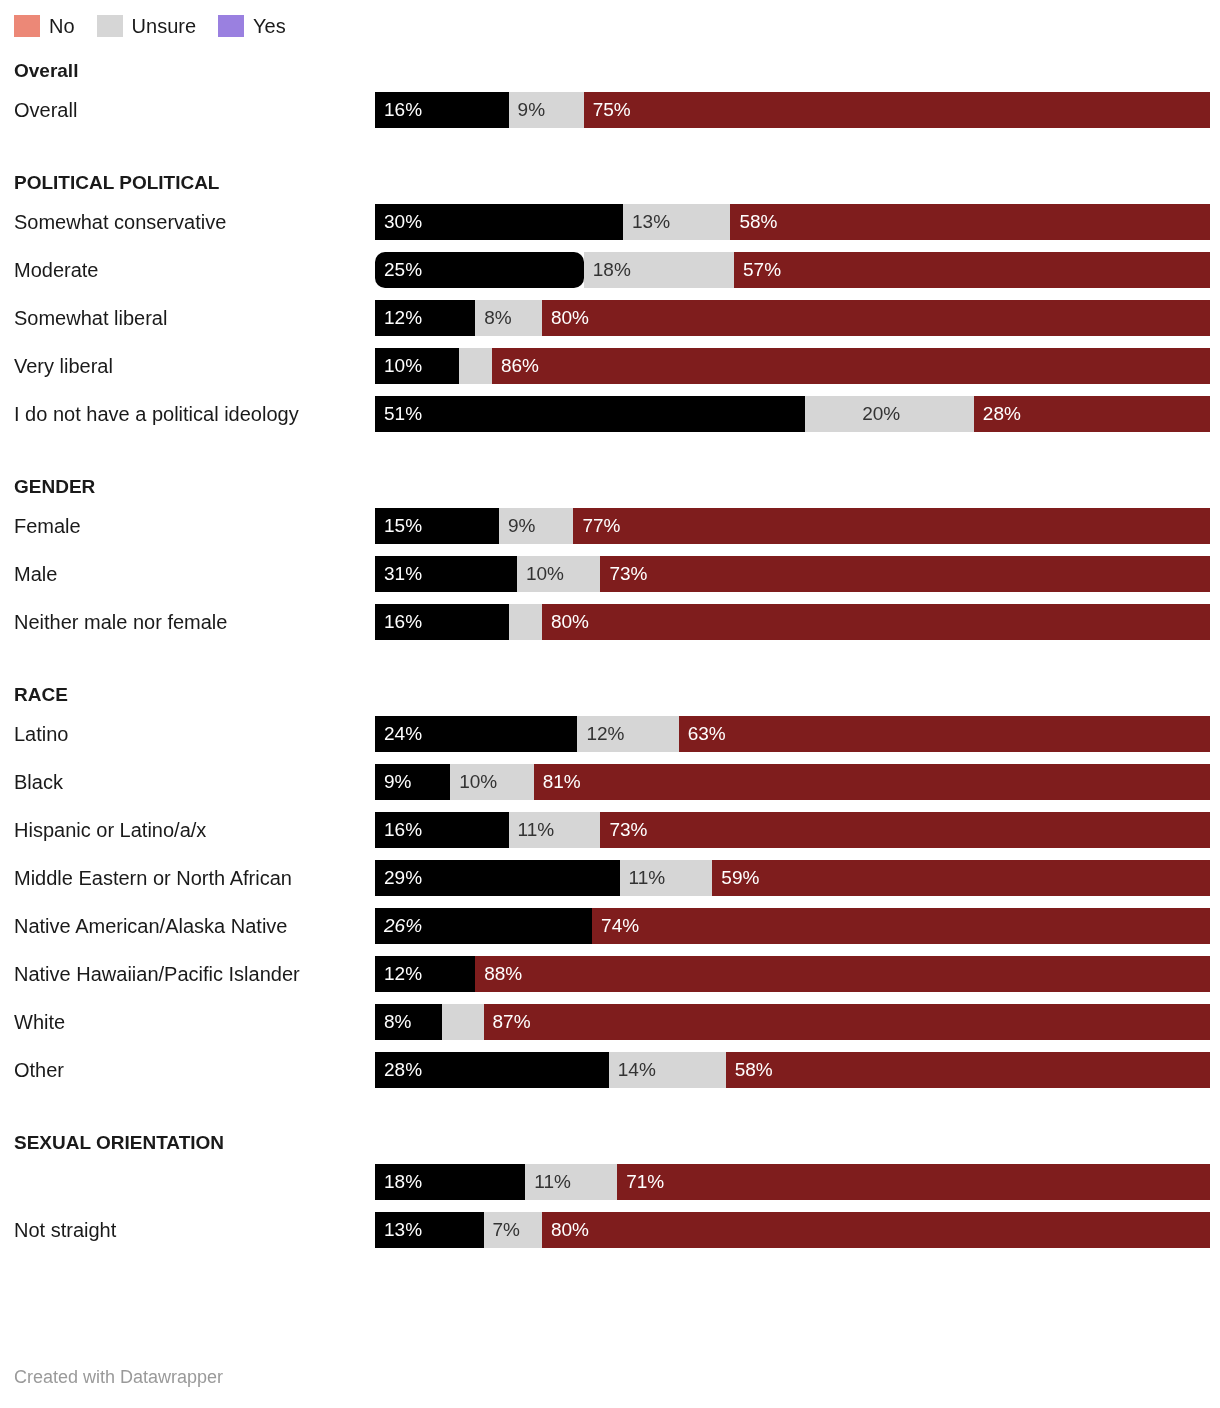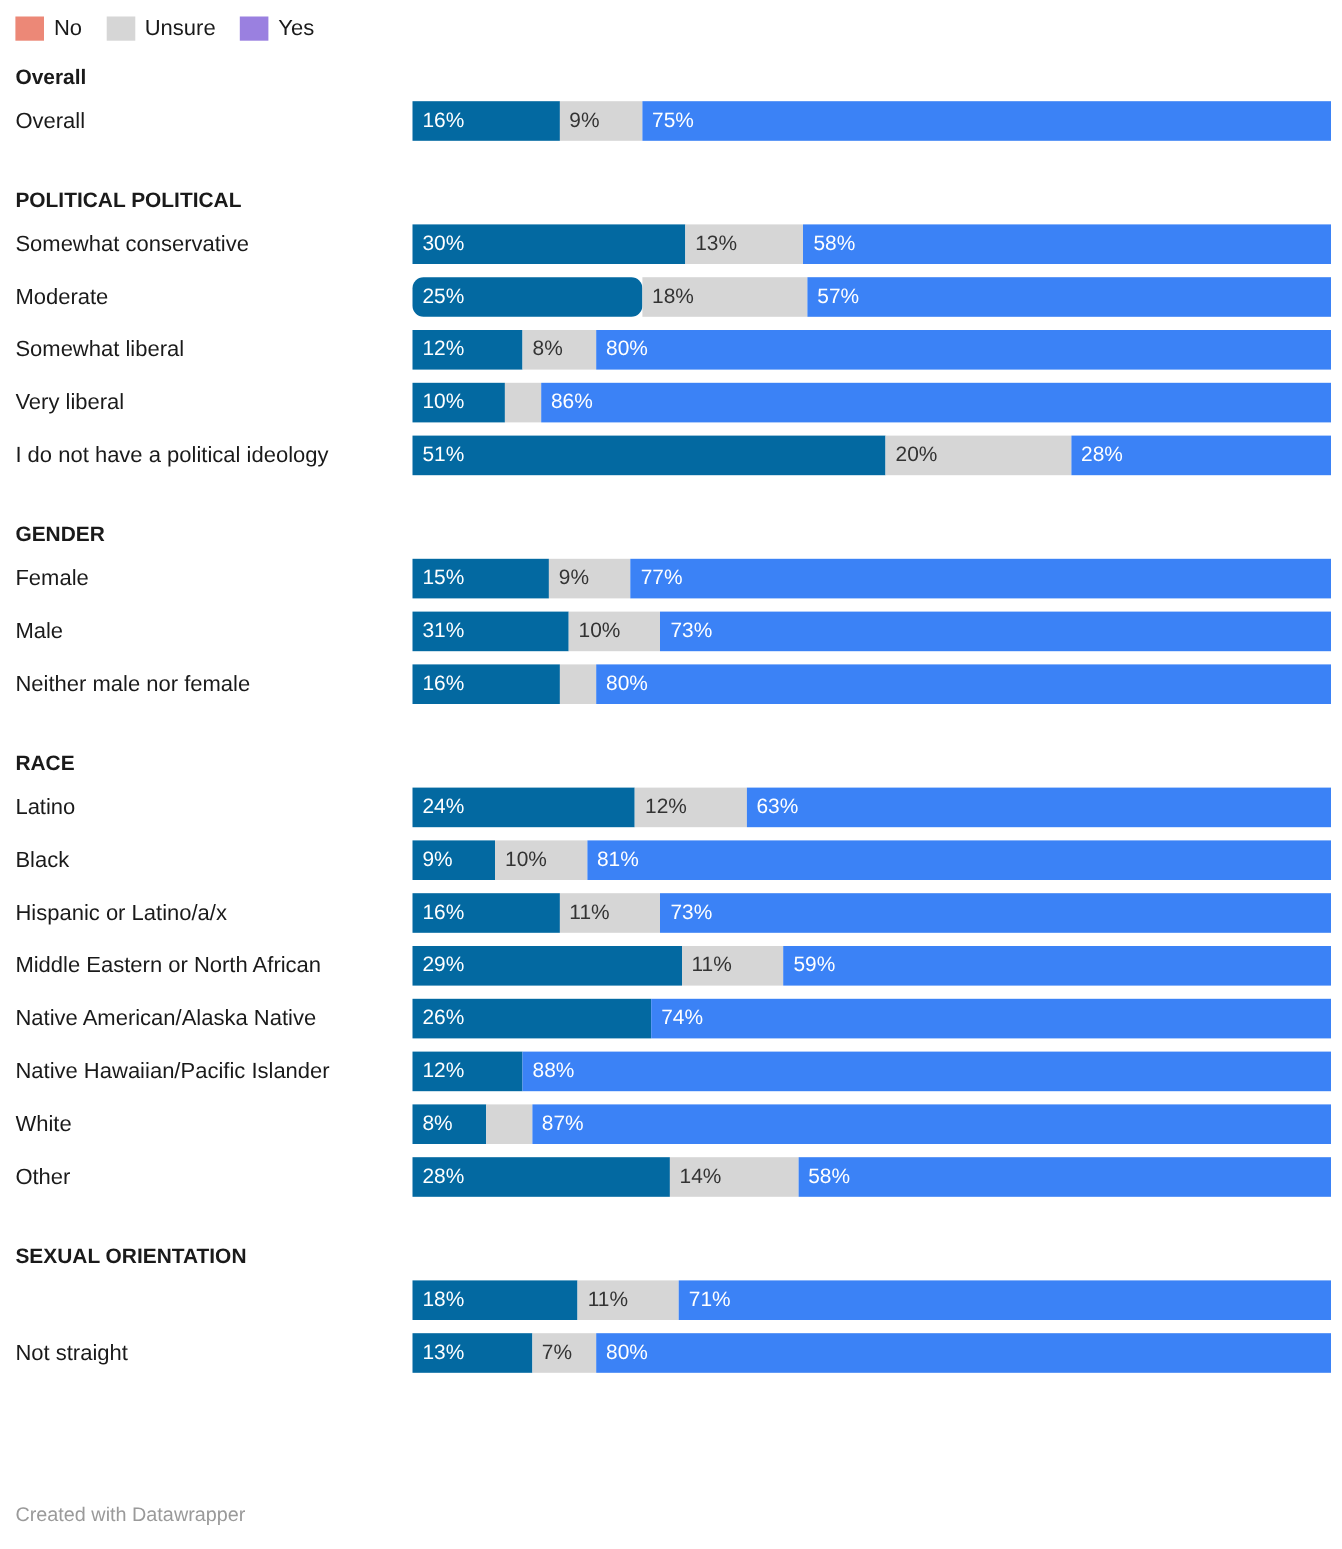--- a/index.html
+++ b/index.html
@@ -99,25 +99,25 @@
     overflow: hidden;
     display: flex;
     align-items: center;
   }
   .seg-label {
     font-size: 19px;
     line-height: 36px;
     padding-left: 9px;
     white-space: nowrap;
   }
-  .seg.no   { background: #0369a1; }
+  .seg.no   { background: #000000; }
   .seg.no   .seg-label { color: #ffffff; }
   .seg.unsure { background: #d6d6d6; }
   .seg.unsure .seg-label { color: #333333; }
-  .seg.yes  { background: #3b82f6; }
+  .seg.yes  { background: #7f1d1d; }
   .seg.yes  .seg-label { color: #ffffff; }
 
   .group-gap { height: 22px; }
 
   
   #footer {
     position: absolute;
     left: 14px;
     bottom: 20px;
     font-size: 18px;
@@ -216,21 +216,21 @@
             <span class="seg-label">86%</span>
           </div>
         </div>
       </div>
       <div class="row">
         <div class="row-label">I do not have a political ideology</div>
         <div class="row-bar">
           <div class="seg no" style="width: 51.5152%;">
             <span class="seg-label">51%</span>
           </div>
-          <div class="seg unsure" style="width: 20.202%;">
+          <div class="seg unsure" style="width: 20.202%; padding-left: 48px;">
             <span class="seg-label">20%</span>
           </div>
           <div class="seg yes" style="width: 28.2828%;">
             <span class="seg-label">28%</span>
           </div>
         </div>
       </div>
     </div>
     <div class="group-gap"></div>
     <div class="group">
@@ -331,21 +331,21 @@
             <span class="seg-label">11%</span>
           </div>
           <div class="seg yes" style="width: 59.596%;">
             <span class="seg-label">59%</span>
           </div>
         </div>
       </div>
       <div class="row">
         <div class="row-label">Native American/Alaska Native</div>
         <div class="row-bar">
-          <div class="seg no" style="width: 26%;">
+          <div class="seg no" style="width: 26%; font-style: italic;">
             <span class="seg-label">26%</span>
           </div>
           <div class="seg yes" style="width: 74%;">
             <span class="seg-label">74%</span>
           </div>
         </div>
       </div>
       <div class="row">
         <div class="row-label">Native Hawaiian/Pacific Islander</div>
         <div class="row-bar">

